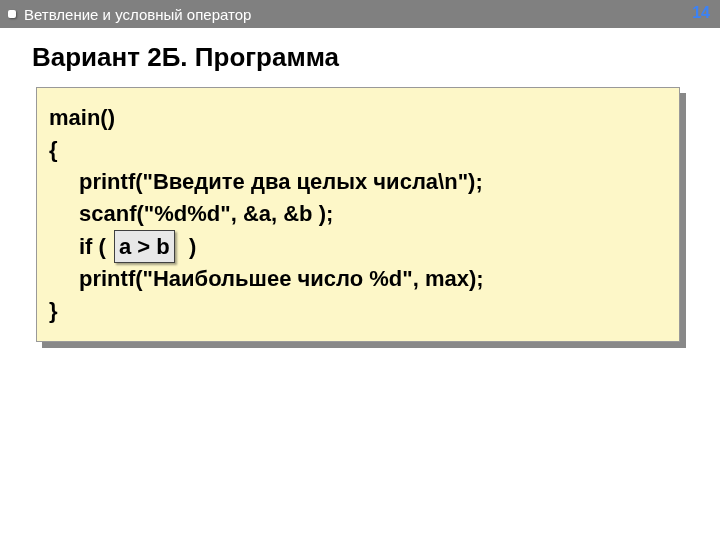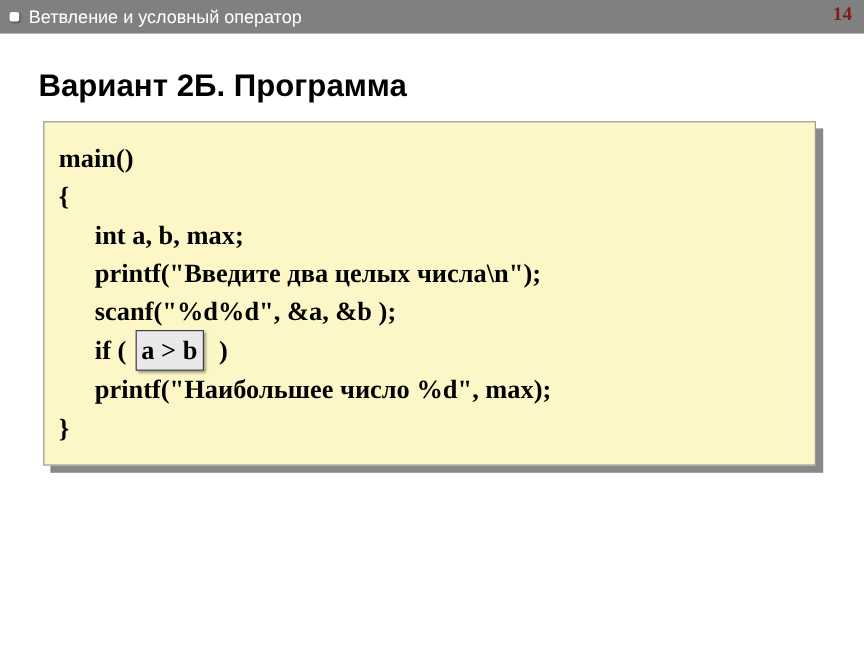--- a/index.html
+++ b/index.html
@@ -40,29 +40,28 @@
       color: #ffffff;
       font-size: 15px;
       font-weight: normal;
     }
     .page-number {
       position: absolute;
       right: 10px;
       top: 4px;
       font-weight: bold;
       font-size: 16px;
-      color: #7f1d1d;
-      font-family: Liberation Serif, serif;
+      color: #3b82f6;
     }
     .slide-title {
       font-family: Arial, sans-serif;
       font-weight: bold;
       font-size: 26px;
       color: #000000;
-      padding: 28px 0 14px 32px;
+      padding: 14px 0 14px 32px;
     }
     .code-block-wrapper {
       position: relative;
       margin-left: 36px;
       margin-right: 40px;
     }
     .code-shadow {
       position: absolute;
       top: 6px;
       left: 6px;
@@ -72,21 +71,21 @@
       z-index: 0;
     }
     .code-block {
       position: relative;
       background: #fdf7c8;
       border: 1px solid #999999;
       padding: 14px 18px 14px 12px;
       z-index: 1;
     }
     .code-line {
-      font-family: Liberation Serif, serif;
+      font-family: Liberation Sans, sans-serif;
       font-weight: bold;
       font-size: 22px;
       line-height: 1.45;
       color: #000000;
       white-space: pre;
     }
     .indent1 {
       padding-left: 30px;
     }
     .indent2 {
@@ -112,20 +111,19 @@
 </div>
 <div class="page-number">14</div>
 
 <div class="slide-title">Вариант 2Б. Программа</div>
 
 <div class="code-block-wrapper">
   <div class="code-shadow"></div>
   <div class="code-block">
     <div class="code-line">main()</div>
     <div class="code-line">{</div>
-    <div class="code-line indent1">int a, b, max;</div>
     <div class="code-line indent1">printf("Введите два целых числа\n");</div>
     <div class="code-line indent1">scanf("%d%d", &amp;a, &amp;b );</div>
     <div class="code-line indent1"><span>if ( </span><span class="highlight-box">a &gt; b</span><span>  )</span></div>
     <div class="code-line indent1">printf("Наибольшее число %d", max);</div>
     <div class="code-line">}</div>
   </div>
 </div>
 
 </body></html>

